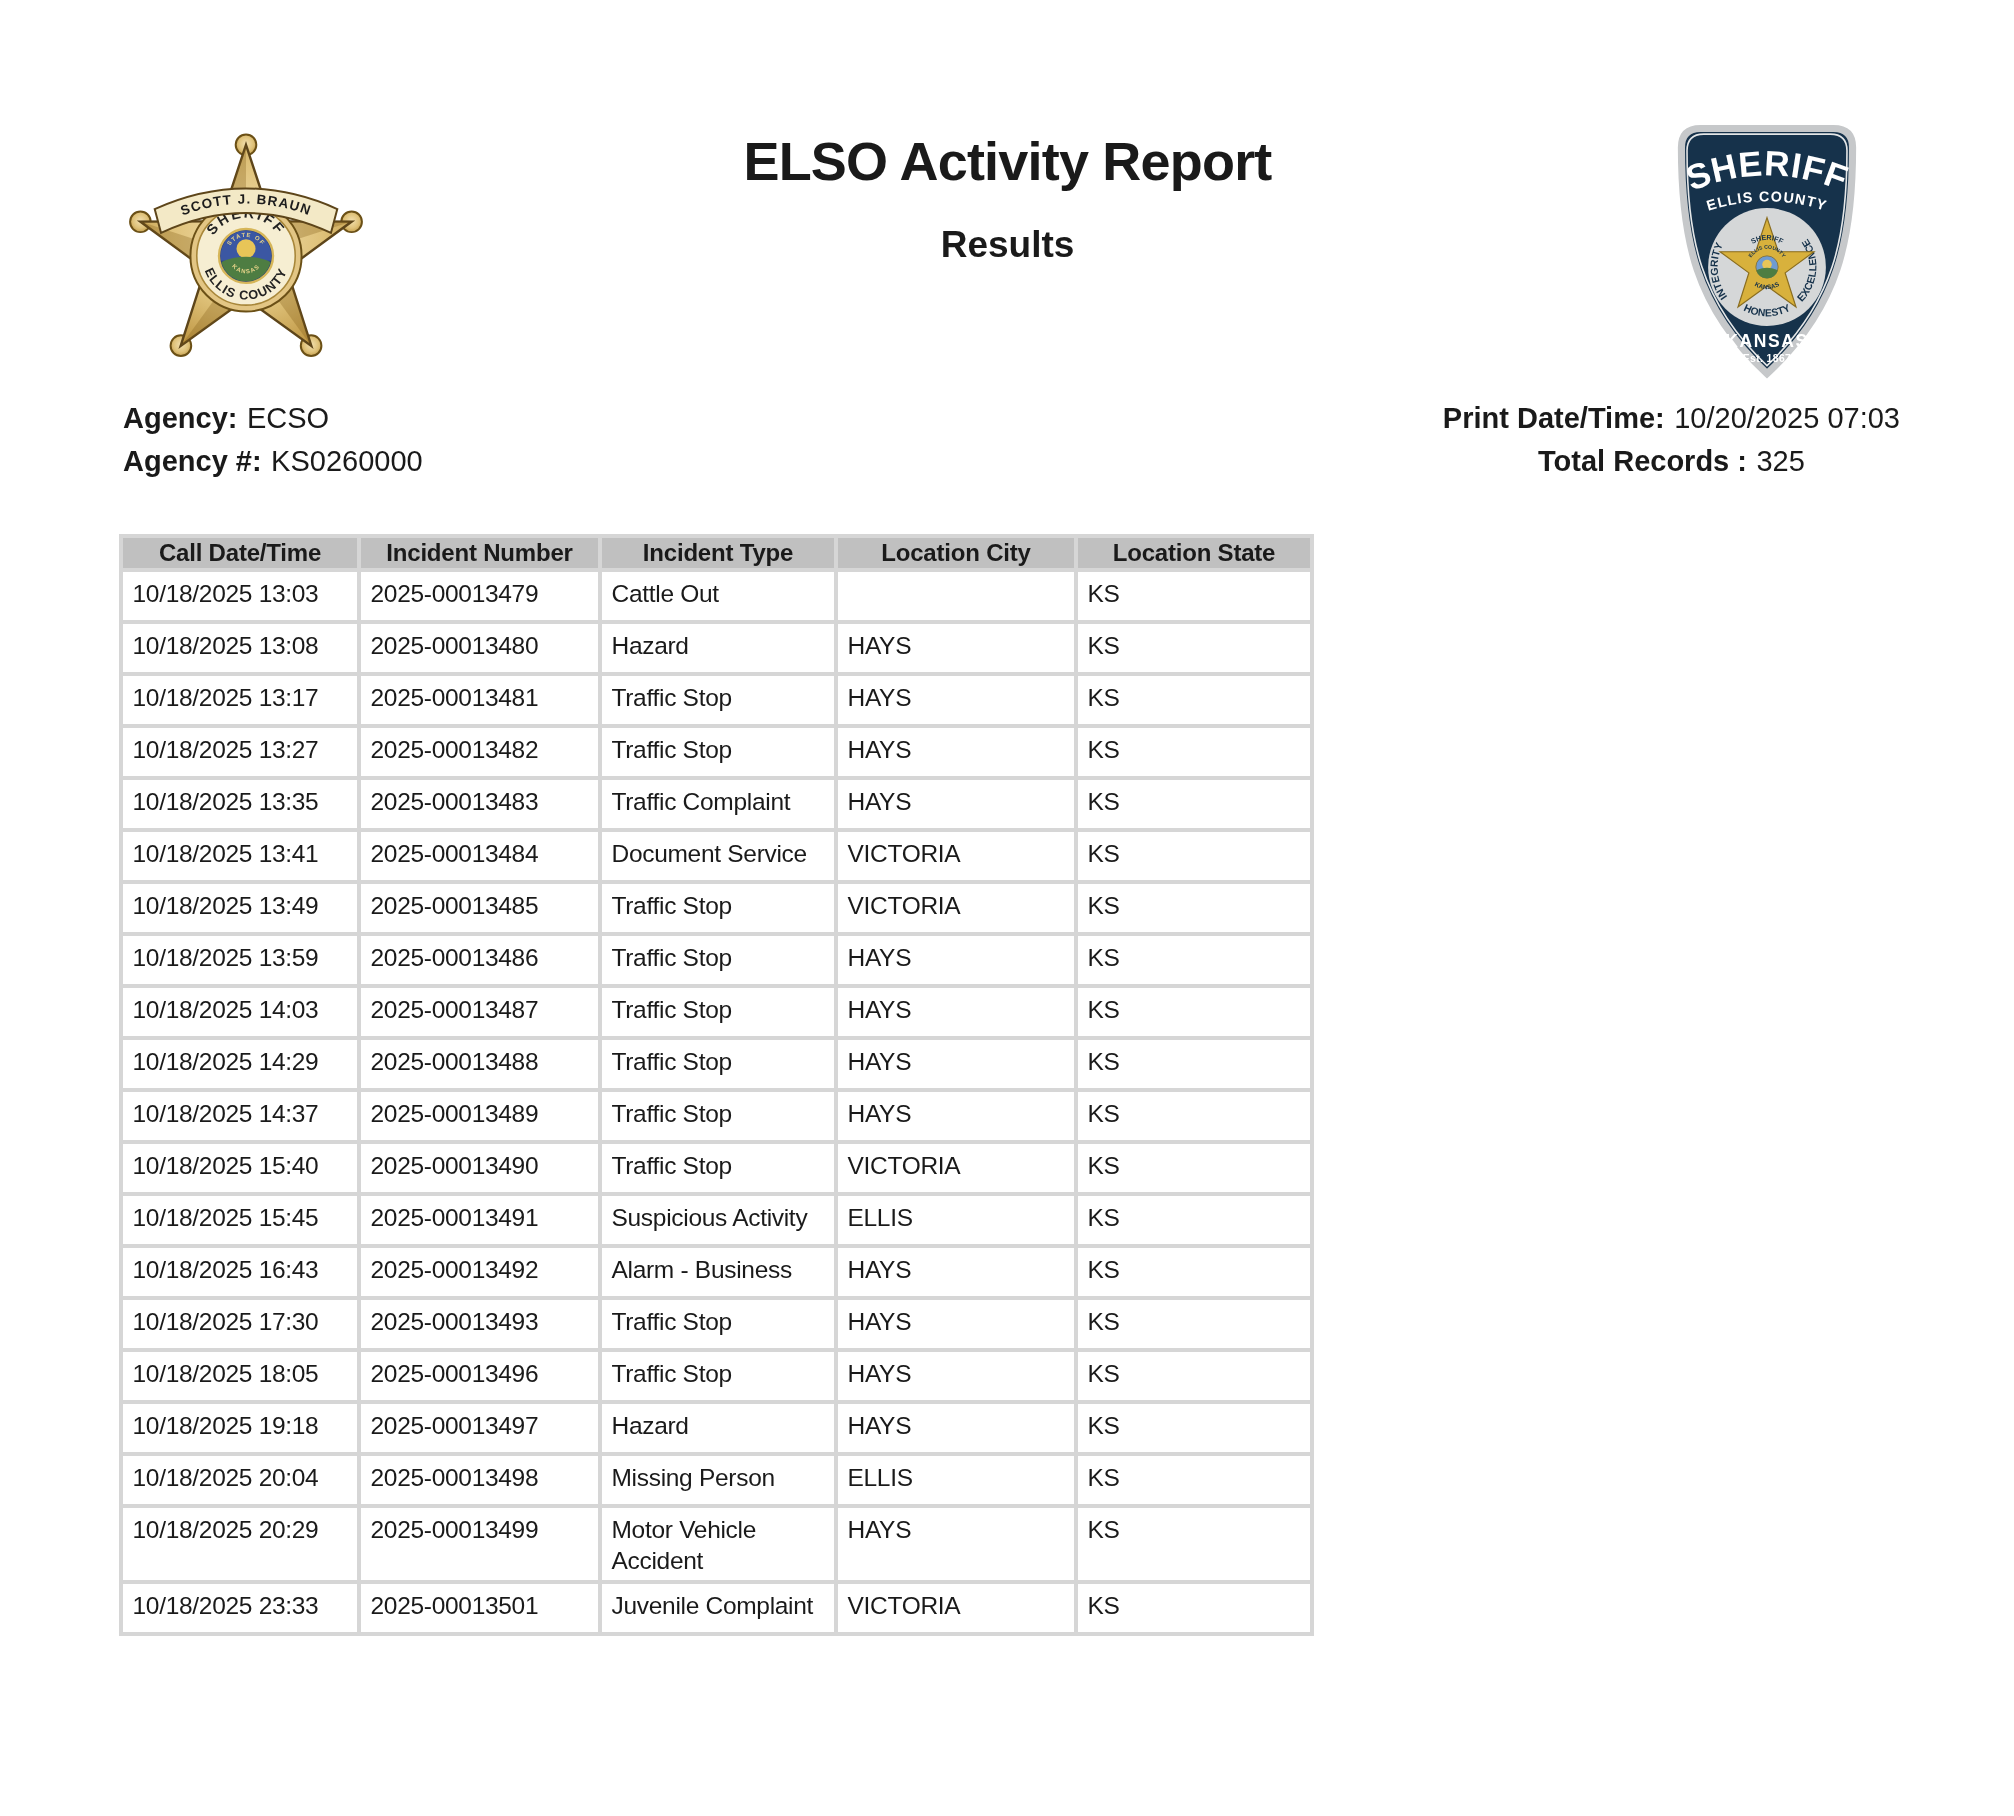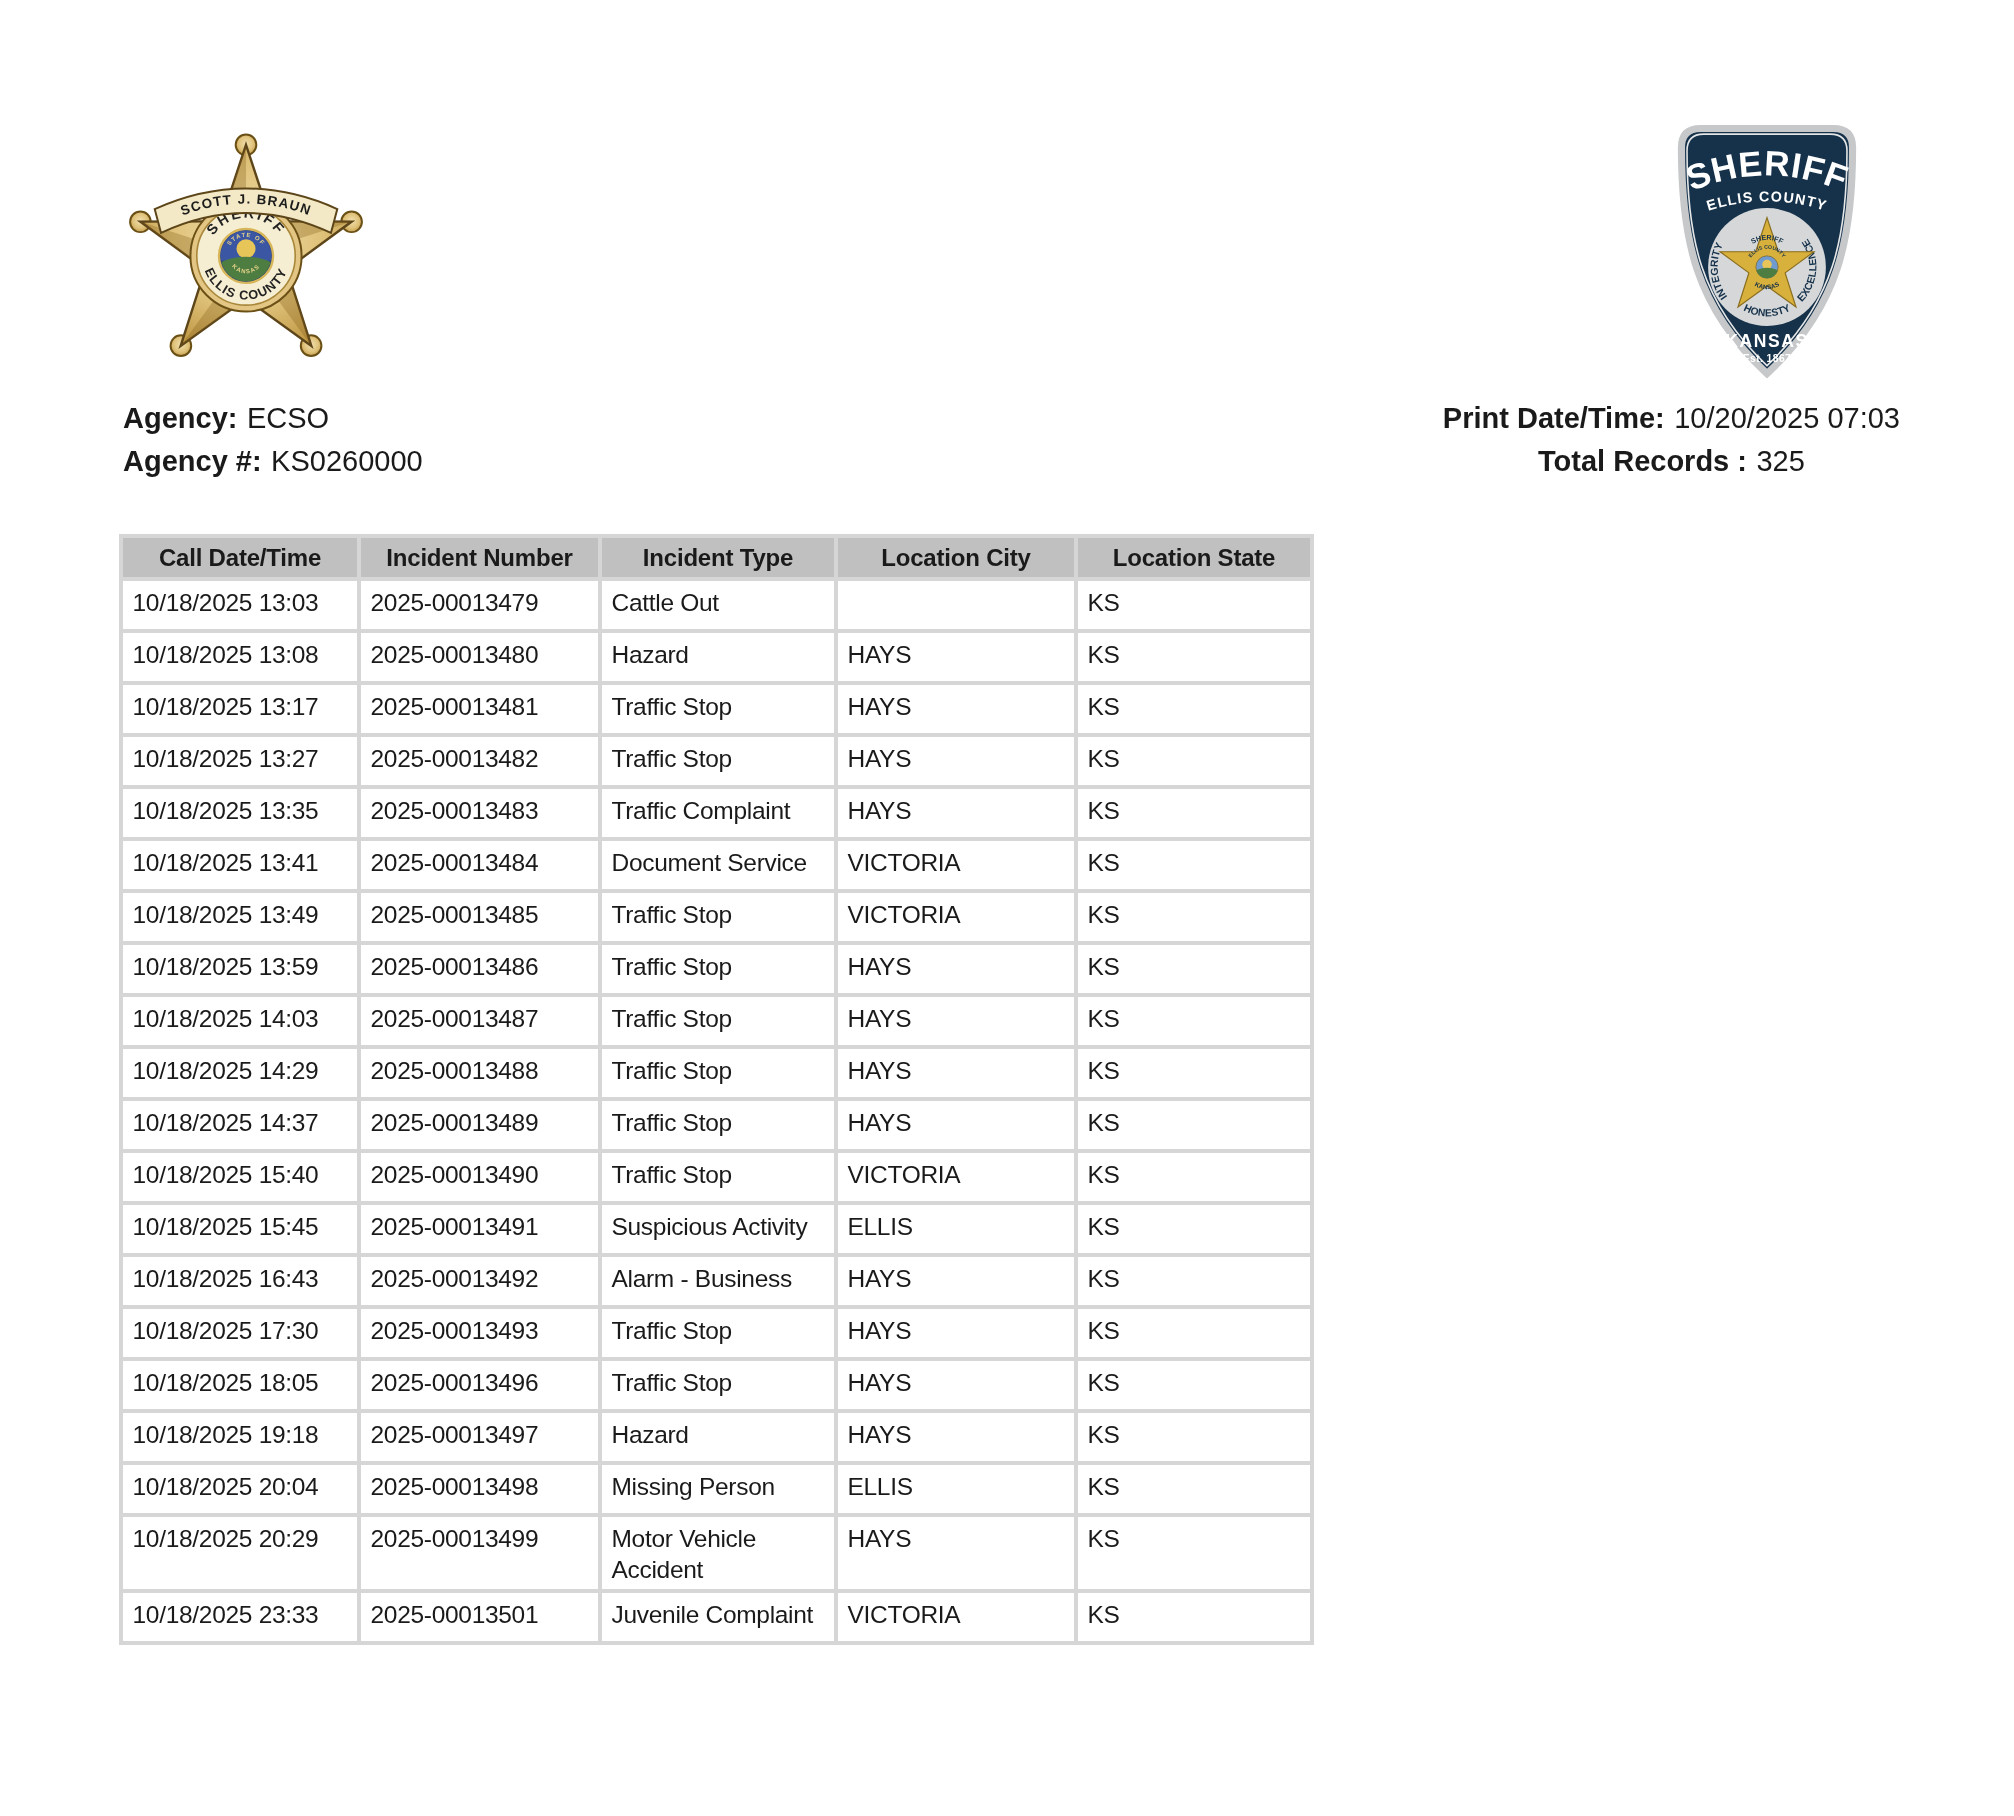--- a/index.html
+++ b/index.html
@@ -13,21 +13,21 @@
   .title-block h1{margin:0;font-size:54px;font-weight:700;letter-spacing:-0.8px;}
   .title-block h2{margin:32px 0 0 0;font-size:37px;font-weight:700;}
 
   .meta-left{position:absolute;left:123px;top:397px;font-size:29px;line-height:43px;}
   .meta-right{position:absolute;right:115px;top:397px;font-size:29px;line-height:43px;text-align:center;}
   .meta-line b{font-weight:700;}
   .meta-line .v{margin-left:9.5px;font-weight:400;}
 
   table.activity{position:absolute;left:119px;top:534px;width:1195px;
         border-collapse:separate;border-spacing:4px;background:#d6d6d6;table-layout:fixed;}
-  table.activity th{background:#c0c0c0;height:39px;font-size:24px;font-weight:700;
+  table.activity th{background:#c0c0c0;height:30px;font-size:24px;font-weight:700;
         text-align:center;vertical-align:middle;padding:0 12px;letter-spacing:-0.2px;}
   table.activity td{background:#ffffff;height:48px;box-sizing:border-box;
         padding:5.5px 3.2px 4.7px 9.5px;font-size:24.5px;line-height:31px;letter-spacing:-0.3px;
         vertical-align:top;white-space:pre;overflow:visible;}
 </style>
 </head>
 <body>
 
 <div class="page">
 
@@ -88,20 +88,24 @@
     <text font-size="16" font-weight="bold" fill="#222222" letter-spacing="1.5">
       <textPath href="#ringBot" startOffset="50%" text-anchor="middle">ELLIS COUNTY</textPath>
     </text>
 
     <path d="M50,116 Q165,64 280,116 L272,146 Q165,96 58,146 Z" fill="#f3e9c6" stroke="#5d451a" stroke-width="2.5"></path>
     <text font-size="17" font-weight="bold" fill="#1c1c1c" letter-spacing="1.5">
       <textPath href="#ribbonPath" startOffset="50%" text-anchor="middle">SCOTT J. BRAUN</textPath>
     </text>
   </svg>
 
+  <div class="title-block">
+    <h1>ELSO Activity Report</h1>
+    <h2>Results</h2>
+  </div>
 
   <svg class="patch-badge" viewBox="0 0 263 343">
     <defs>
       <clipPath id="patchSealClip">
           <circle cx="131.5" cy="196" r="14"></circle>
         </clipPath>
       <path id="pSheriff" d="M34,102 Q131.5,60 229,102"></path>
       <path id="pEllis" d="M50,128 Q131.5,99 213,128"></path>
       <path id="pIntegrity" d="M100.5,249.7 A62,62 0 0 1 91.6,148.5"></path>
       <path id="pExcellence" d="M162.5,249.7 A62,62 0 0 0 171.4,148.5"></path>

